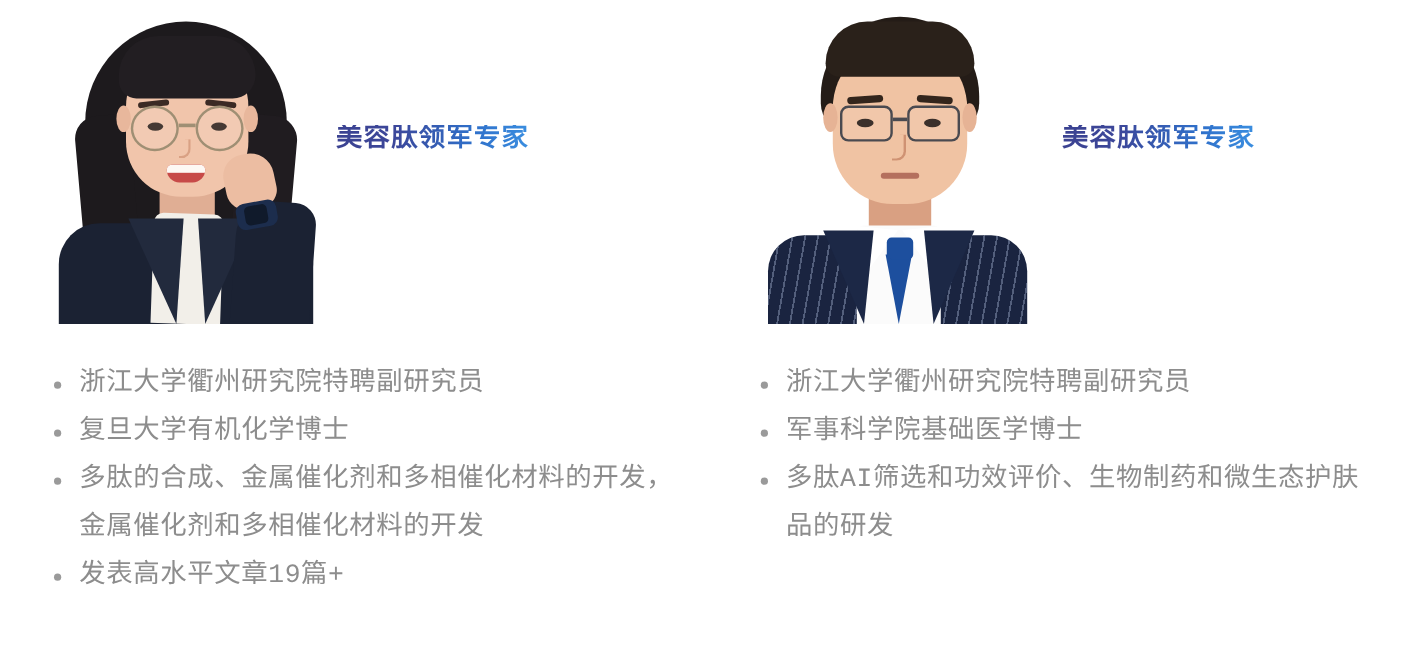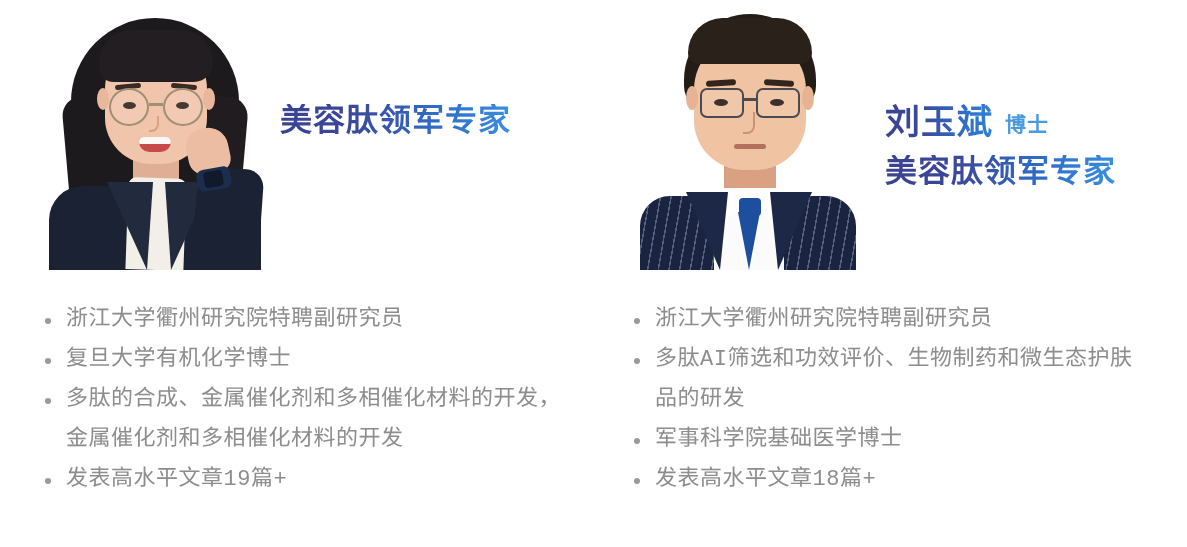--- a/index.html
+++ b/index.html
@@ -64,21 +64,21 @@
   }
   .person-degree {
     font-size:21px;
     font-weight:bold;
     color:#4a9ade;
     margin-left:12px;
     letter-spacing:1px;
     vertical-align:2px;
   }
   .person-title {
-    font-size:32px;
+    font-size:22px;
     font-weight:bold;
     letter-spacing:1px;
     white-space:nowrap;
     line-height:1;
     background:linear-gradient(90deg,#3b4291 0%,#3c479a 30%,#2f6fc9 70%,#3a8ee0 100%);
     -webkit-background-clip:text;
     background-clip:text;
     color:transparent;
     -webkit-text-fill-color:transparent;
   }
@@ -372,41 +372,34 @@
             <div class="ph-layer m-eye-r"></div>
             <div class="ph-layer m-glass-l"></div>
             <div class="ph-layer m-glass-r"></div>
             <div class="ph-layer m-glass-bridge"></div>
             <div class="ph-layer m-nose"></div>
             <div class="ph-layer m-mouth"></div>
           </div>
         </div>
 
         <div class="name-block">
-          <div class="name-line">
-            <span class="person-name">刘玉斌</span><span class="person-degree">博士</span>
-          </div>
           <div class="person-title">美容肽领军专家</div>
         </div>
       </div>
 
       <ul class="bio-list">
         <li class="bio-item">
           <span class="bio-bullet"></span>
           <span>浙江大学衢州研究院特聘副研究员</span>
         </li>
         <li class="bio-item">
           <span class="bio-bullet"></span>
+          <span>军事科学院基础医学博士</span>
+        </li>
+        <li class="bio-item">
+          <span class="bio-bullet"></span>
           <span>多肽AI筛选和功效评价、生物制药和微生态护肤品的研发</span>
-        </li>
-        <li class="bio-item">
-          <span class="bio-bullet"></span>
-          <span>军事科学院基础医学博士</span>
-        </li>
-        <li class="bio-item">
-          <span class="bio-bullet"></span>
-          <span>发表高水平文章18篇+</span>
         </li>
       </ul>
     </div>
 
   </div>
 </div>
 
 </body></html>

